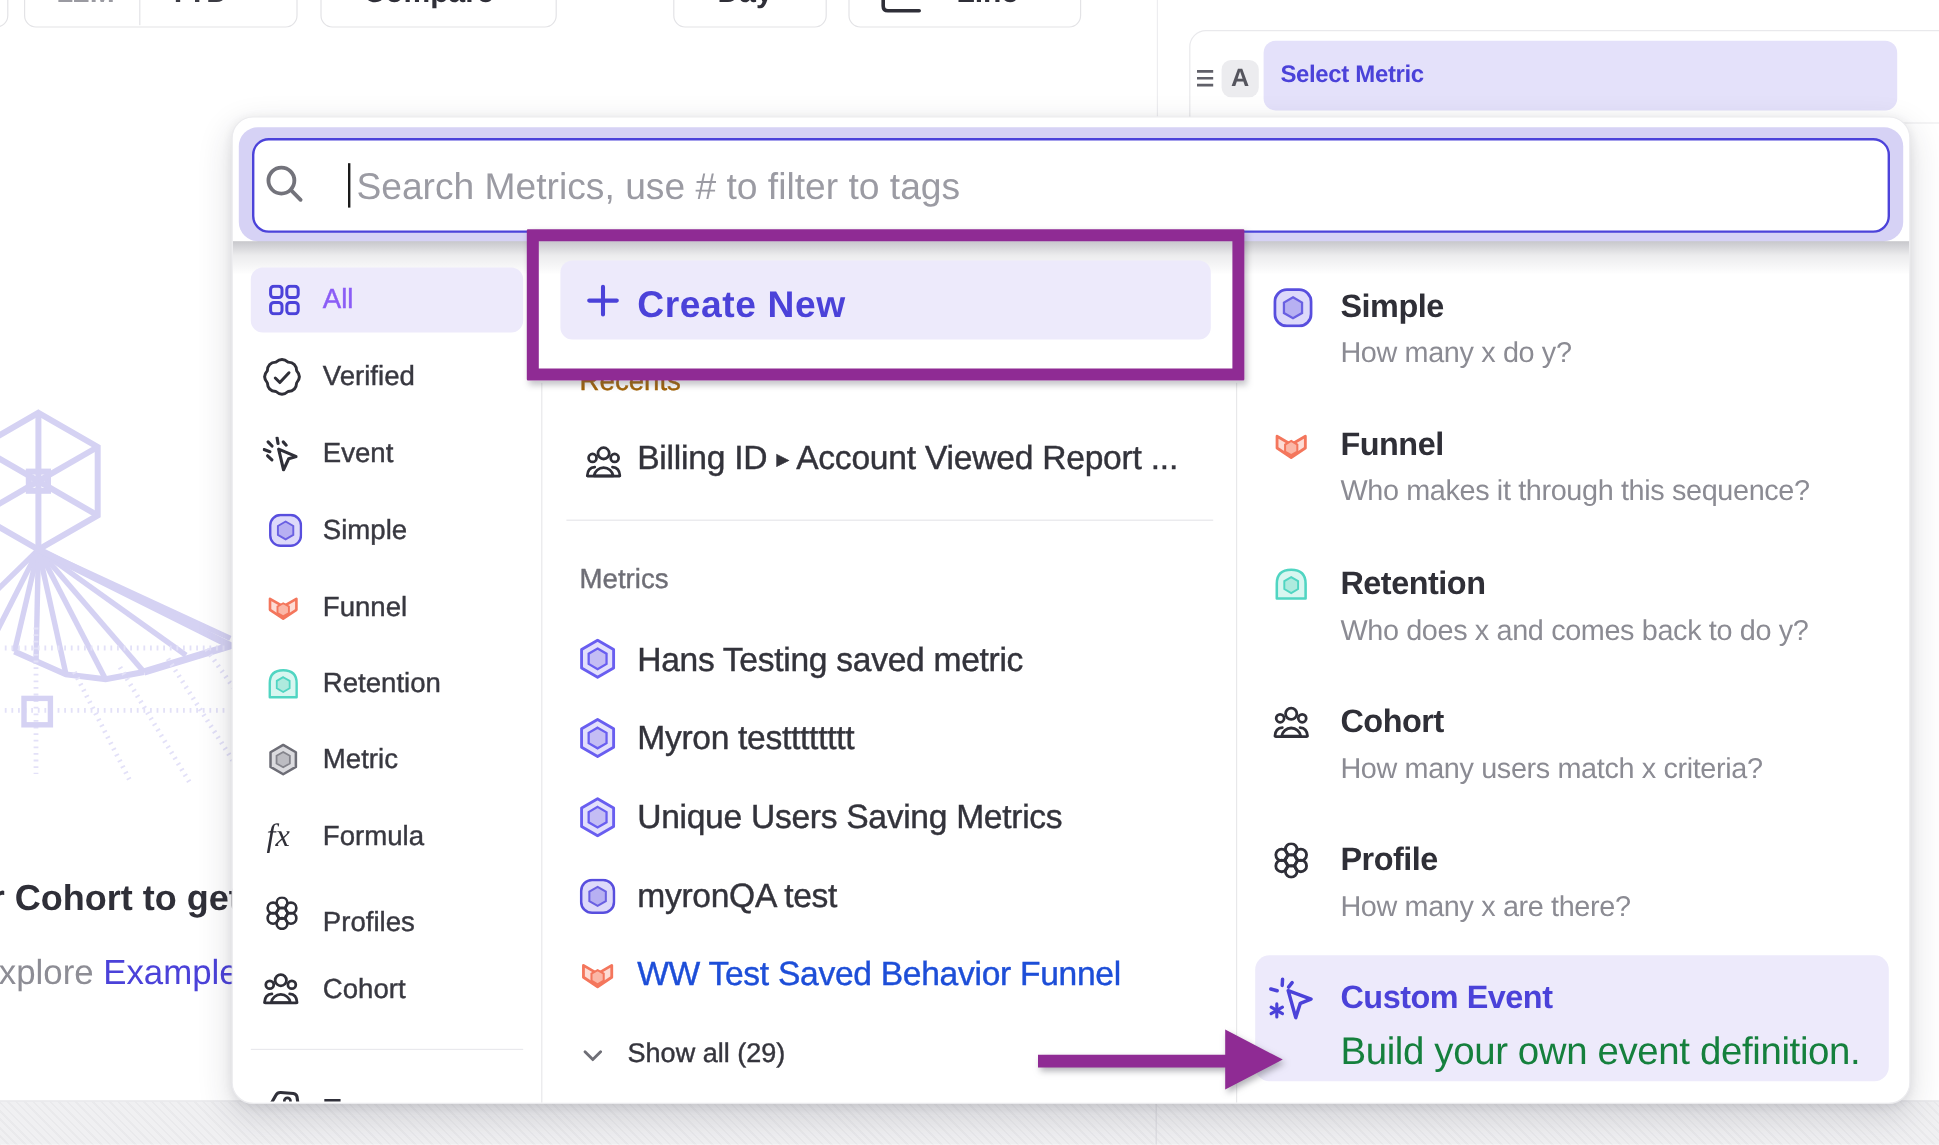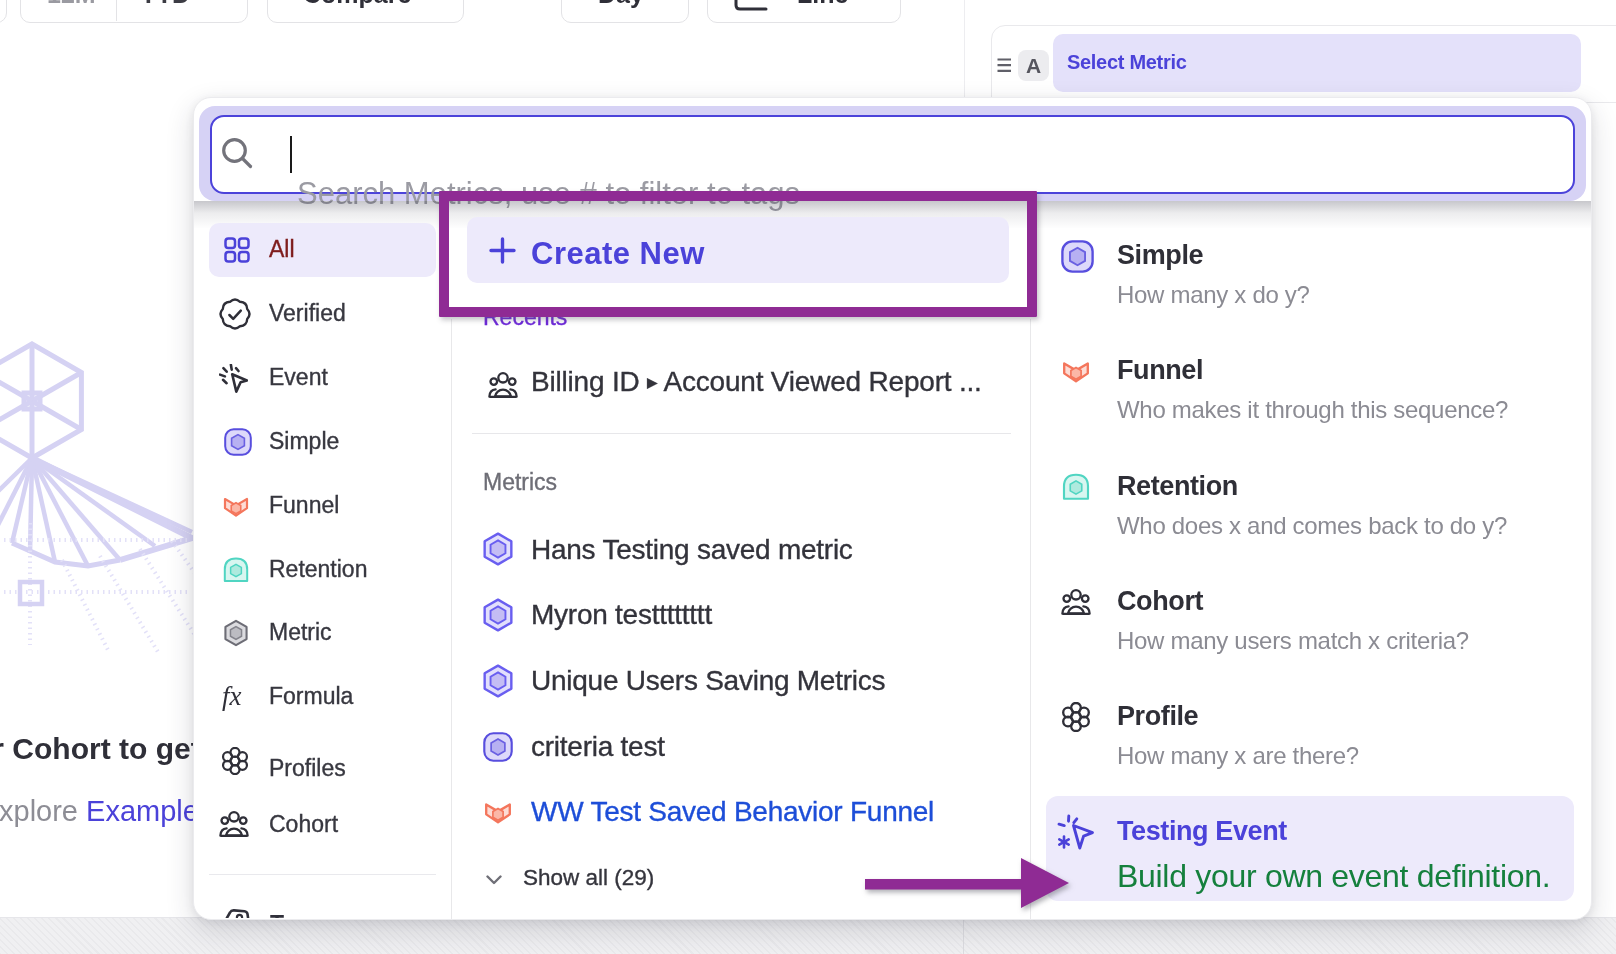--- a/index.html
+++ b/index.html
@@ -68,33 +68,33 @@
 <div class="txt" style="left:-26px;top:732px;font-size:30px;font-weight:700;color:#2f2f38;">or Cohort to get</div>
 <div class="txt" style="left:-1px;top:795px;font-size:29px;color:#8d8d95;">xplore <span style="color:#4b42d9;">Example Re</span></div>
 <div class="abs" style="left:193px;top:97px;width:1397px;height:821px;background:#fff;border:1px solid #ebebee;border-radius:18px;box-shadow:0 10px 28px rgba(40,40,55,0.16),0 2px 8px rgba(40,40,55,0.08);overflow:hidden;">
 <div class="abs" style="left:5px;top:8px;width:1387px;height:95px;background:#d6d2f5;border-radius:16px;"></div>
 <div class="abs" style="left:16px;top:17px;width:1361px;height:75px;background:#fff;border:2px solid #4c43da;border-radius:14px;"></div>
 <svg class="abs" style="left:27px;top:39px;" width="34" height="34" viewBox="0 0 34 34">
       <circle cx="13.5" cy="13.5" r="10.8" fill="none" stroke="#73737b" stroke-width="3.2"></circle>
       <path d="M21.5,21.5 L29.5,29.5" stroke="#73737b" stroke-width="3.2" stroke-linecap="round"></path>
     </svg>
 <div class="abs" style="left:96px;top:38px;width:2px;height:37px;background:#1a1a1a;"></div>
-<div class="txt" style="left:103px;top:40px;font-size:31px;color:#9b9ba3;margin-top:38px;">Search Metrics, use # to filter to tags</div>
+<div class="txt" style="left:103px;top:40px;font-size:31px;color:#9b9ba3;">Search Metrics, use # to filter to tags</div>
 <div class="abs" style="left:0;top:103px;width:1397px;height:27px;background:linear-gradient(rgba(70,70,85,0.30),rgba(70,70,85,0.10) 12px,rgba(70,70,85,0) 28px);"></div>
 <div class="abs" style="left:257px;top:221px;width:1px;height:600px;background:#e8e8ea;"></div>
 <div class="abs" style="left:836px;top:221px;width:1px;height:600px;background:#e8e8ea;"></div>
 </div>
 <div class="abs" style="left:209px;top:223px;width:227px;height:54px;background:#edeafb;border-radius:10px;"></div>
 <div class="row-ic" style="left:224px;top:237px;"><svg width="26" height="26" viewBox="0 0 26 26">
       <rect x="1.5" y="1.5" width="9.5" height="9.5" rx="2.8" fill="none" stroke="#4b42d9" stroke-width="2.50"></rect>
       <rect x="15.0" y="1.5" width="9.5" height="9.5" rx="2.8" fill="none" stroke="#4b42d9" stroke-width="2.50"></rect>
       <rect x="1.5" y="15.0" width="9.5" height="9.5" rx="2.8" fill="none" stroke="#4b42d9" stroke-width="2.50"></rect>
       <rect x="15.0" y="15.0" width="9.5" height="9.5" rx="2.8" fill="none" stroke="#4b42d9" stroke-width="2.50"></rect>
     </svg></div>
-<div class="txt med" style="left:269px;top:236px;font-size:23px;color:#7f1d1d;">All</div>
+<div class="txt med" style="left:269px;top:236px;font-size:23px;color:#8b5cf6;">All</div>
 <div class="row-ic" style="left:219px;top:298px;"><svg width="32" height="32" viewBox="0 0 32 32">
       <path d="M10.95,3.80 Q4.12,4.12 3.80,10.95 Q-0.80,16.00 3.80,21.05 Q4.12,27.88 10.95,28.20 Q16.00,32.80 21.05,28.20 Q27.88,27.88 28.20,21.05 Q32.80,16.00 28.20,10.95 Q27.88,4.12 21.05,3.80 Q16.00,-0.80 10.95,3.80 Z" fill="none" stroke="#2f2f38" stroke-width="2.4" stroke-linejoin="round"></path>
       <path d="M10.4,17.0 L14.2,20.8 L21.8,12.6" fill="none" stroke="#2f2f38" stroke-width="2.5" stroke-linecap="round" stroke-linejoin="round"></path>
     </svg></div>
 <div class="txt med" style="left:269px;top:300px;font-size:23px;color:#383840;">Verified</div>
 <div class="row-ic" style="left:219px;top:364px;"><svg width="29" height="29" viewBox="0 0 29 29">
       <path d="M13.2,10.3 L27.9,16.5 L21.6,18.2 L17.3,27.6 Z" fill="none" stroke="#2f2f38" stroke-width="2.6" stroke-linejoin="round"></path>
       <path d="M11.9,0.8 L12.7,5.6" stroke="#2f2f38" stroke-width="2.6" stroke-linecap="round"></path>
       <path d="M17.0,4.2 L19.5,7.0" stroke="#2f2f38" stroke-width="2.6" stroke-linecap="round"></path>
       <path d="M4.4,4.2 L7.7,7.7" stroke="#2f2f38" stroke-width="2.6" stroke-linecap="round"></path>
@@ -152,21 +152,21 @@
       <path d="M1.5,15 L8,3.5 Q9.2,1.2 12,1.4 L22.5,2.2 Q25,2.5 25.5,5 L26.5,12" fill="none" stroke="#30303a" stroke-width="2.6" stroke-linejoin="round"></path>
       <circle cx="17.5" cy="8.5" r="2.6" fill="none" stroke="#30303a" stroke-width="2.2"></circle>
     </svg>
     <div style="position:absolute;left:61px;top:17px;font-size:23px;font-weight:700;color:#30303a;">Tags</div>
   </div>
 <div class="abs" style="left:467px;top:217px;width:542px;height:66px;background:#edeafb;border-radius:10px;"></div>
 <svg class="abs" style="left:488px;top:236px;" width="29" height="29" viewBox="0 0 29 29">
     <path d="M14.5,3 V26 M3,14.5 H26" stroke="#4b42d9" stroke-width="3.4" stroke-linecap="round"></path>
   </svg>
 <div class="txt" style="left:531px;top:236px;font-size:31px;font-weight:700;letter-spacing:0.5px;color:#4b42d9;">Create New</div>
-<div class="txt med" style="left:483px;top:304px;font-size:23px;font-weight:500;color:#6d28d9;">Recents</div>
+<div class="txt med" style="left:483px;top:304px;font-size:23px;font-weight:500;color:#a16207;">Recents</div>
 <div class="row-ic" style="left:488px;top:370px;"><svg width="30" height="30" viewBox="0 0 30 30">
       <circle cx="5.8" cy="11.6" r="3.3" fill="none" stroke="#2f2f38" stroke-width="2.3"></circle>
       <circle cx="24.2" cy="11.6" r="3.3" fill="none" stroke="#2f2f38" stroke-width="2.3"></circle>
       <path d="M1.4,26.5 Q1.8,19.6 7.6,19.3" fill="none" stroke="#2f2f38" stroke-width="2.3" stroke-linecap="round"></path>
       <path d="M28.6,26.5 Q28.2,19.6 22.4,19.3" fill="none" stroke="#2f2f38" stroke-width="2.3" stroke-linecap="round"></path>
       <circle cx="15" cy="7.8" r="4.7" fill="#fff" stroke="#2f2f38" stroke-width="2.3"></circle>
       <path d="M7.0,26.5 A8.1,8.1 0 0 1 23.0,26.5 Z" fill="#fff" stroke="#2f2f38" stroke-width="2.3" stroke-linejoin="round"></path>
       <path d="M2.2,26.8 L27.8,26.8" fill="none" stroke="#2f2f38" stroke-width="2.3" stroke-linecap="round"></path>
     </svg></div>
 <div class="txt med" style="left:531px;top:366px;font-size:28px;letter-spacing:-0.2px;color:#33333b;">Billing ID <span style="font-size:21px;vertical-align:2px;">▸</span> Account Viewed Report ...</div>
@@ -184,21 +184,21 @@
 <div class="txt med" style="left:531px;top:599px;font-size:28px;letter-spacing:-0.25px;color:#33333b;">Myron testttttttt</div>
 <div class="row-ic" style="left:481px;top:664px;"><svg width="34" height="34" viewBox="0 0 34 34">
       <path d="M17.00,1.60 L30.34,9.30 L30.34,24.70 L17.00,32.40 L3.66,24.70 L3.66,9.30 Z" fill="#e2dffc" stroke="#695ef0" stroke-width="2.4" stroke-linejoin="round"></path>
       <path d="M17.00,8.40 L24.45,12.70 L24.45,21.30 L17.00,25.60 L9.55,21.30 L9.55,12.70 Z" fill="#c4bdf4" stroke="#695ef0" stroke-width="1.9"></path>
     </svg></div>
 <div class="txt med" style="left:531px;top:665px;font-size:28px;letter-spacing:-0.25px;color:#33333b;">Unique Users Saving Metrics</div>
 <div class="row-ic" style="left:483px;top:732px;"><svg width="30" height="30" viewBox="0 0 30 30">
       <rect x="1.3" y="1.3" width="27.4" height="27.4" rx="9.1" fill="#ddd9fa" stroke="#584ede" stroke-width="2.14"></rect>
       <path d="M15.00,7.07 L21.87,11.04 L21.87,18.96 L15.00,22.93 L8.13,18.96 L8.13,11.04 Z" fill="#b7b0f2" stroke="#6a60e2" stroke-width="1.71"></path>
     </svg></div>
-<div class="txt med" style="left:531px;top:731px;font-size:28px;letter-spacing:-0.25px;color:#33333b;">criteria test</div>
+<div class="txt med" style="left:531px;top:731px;font-size:28px;letter-spacing:-0.25px;color:#33333b;">myronQA test</div>
 <div class="row-ic" style="left:483px;top:797px;"><svg width="30" height="30" viewBox="0 0 30 30">
       <path d="M3.21,7.50 L15.00,14.36 L26.79,7.50 L26.79,17.36 L15.00,25.29 L3.21,17.36 Z" fill="#fddcd5" stroke="#f4765c" stroke-width="2.36" stroke-linejoin="round"></path>
       <path d="M15.00,11.46 L20.10,14.41 L20.10,20.30 L15.00,23.25 L9.90,20.30 L9.90,14.41 Z" fill="#fbb7a7" stroke="#f4765c" stroke-width="1.71"></path>
     </svg></div>
 <div class="txt med" style="left:531px;top:796px;font-size:28px;letter-spacing:-0.25px;color:#1d4ed8;">WW Test Saved Behavior Funnel</div>
 <svg class="abs" style="left:486px;top:873px;" width="16" height="14" viewBox="0 0 16 14">
     <path d="M1.5,3.5 L8,10 L14.5,3.5" fill="none" stroke="#6f6f77" stroke-width="2.4" stroke-linecap="round" stroke-linejoin="round"></path>
   </svg>
 <div class="txt med" style="left:523px;top:865px;font-size:22.5px;color:#35353d;">Show all (29)</div>
 <div class="abs" style="left:1046px;top:796px;width:528px;height:105px;background:#edeafb;border-radius:12px;"></div>
@@ -244,19 +244,19 @@
 <div class="txt" style="left:1117px;top:742px;font-size:24px;letter-spacing:-0.3px;color:#8b8b93;">How many x are there?</div>
 <div class="row-ic" style="left:1057px;top:814px;"><svg width="38" height="38" viewBox="0 0 38 38">
       <path d="M16.5,11.5 L35.5,18.6 L26.6,22.1 L22.8,34 Z" fill="none" stroke="#4b42d9" stroke-width="2.9" stroke-linejoin="round"></path>
       <path d="M11.8,2 L11.5,7.2" stroke="#4b42d9" stroke-width="2.9" stroke-linecap="round"></path>
       <path d="M19.8,4.8 L16.8,8.6" stroke="#4b42d9" stroke-width="2.9" stroke-linecap="round"></path>
       <path d="M2,10.2 L7.3,11.6" stroke="#4b42d9" stroke-width="2.9" stroke-linecap="round"></path>
       <path d="M7,22.6 L7,33.4" stroke="#4b42d9" stroke-width="2.6" stroke-linecap="round"></path>
       <path d="M2.3,25.3 L11.7,30.7" stroke="#4b42d9" stroke-width="2.6" stroke-linecap="round"></path>
       <path d="M2.3,30.7 L11.7,25.3" stroke="#4b42d9" stroke-width="2.6" stroke-linecap="round"></path>
     </svg></div>
-<div class="txt" style="left:1117px;top:816px;font-size:27px;font-weight:700;letter-spacing:-0.4px;color:#4b42d9;">Testing Event</div>
+<div class="txt" style="left:1117px;top:816px;font-size:27px;font-weight:700;letter-spacing:-0.4px;color:#4b42d9;">Custom Event</div>
 <div class="txt" style="left:1117px;top:858px;font-size:32px;letter-spacing:-0.3px;color:#15803d;">Build your own event definition.</div>
 <div class="abs" style="left:439px;top:191px;width:598px;height:126px;border:10px solid #8f2b94;border-radius:1px;box-sizing:border-box;box-shadow:2px 3px 5px rgba(90,90,100,0.35);z-index:60;"></div>
 <svg class="abs" style="left:858px;top:850px;z-index:60;" width="220" height="66" viewBox="0 0 220 66">
     <g style="filter:drop-shadow(2px 3px 2.5px rgba(100,100,110,0.5));">
       <path d="M7,29 L163,29 L163,8 L211,33 L163,58 L163,39.5 L7,39.5 Z" fill="#8f2b94"></path>
     </g>
   </svg>
 </body></html>

